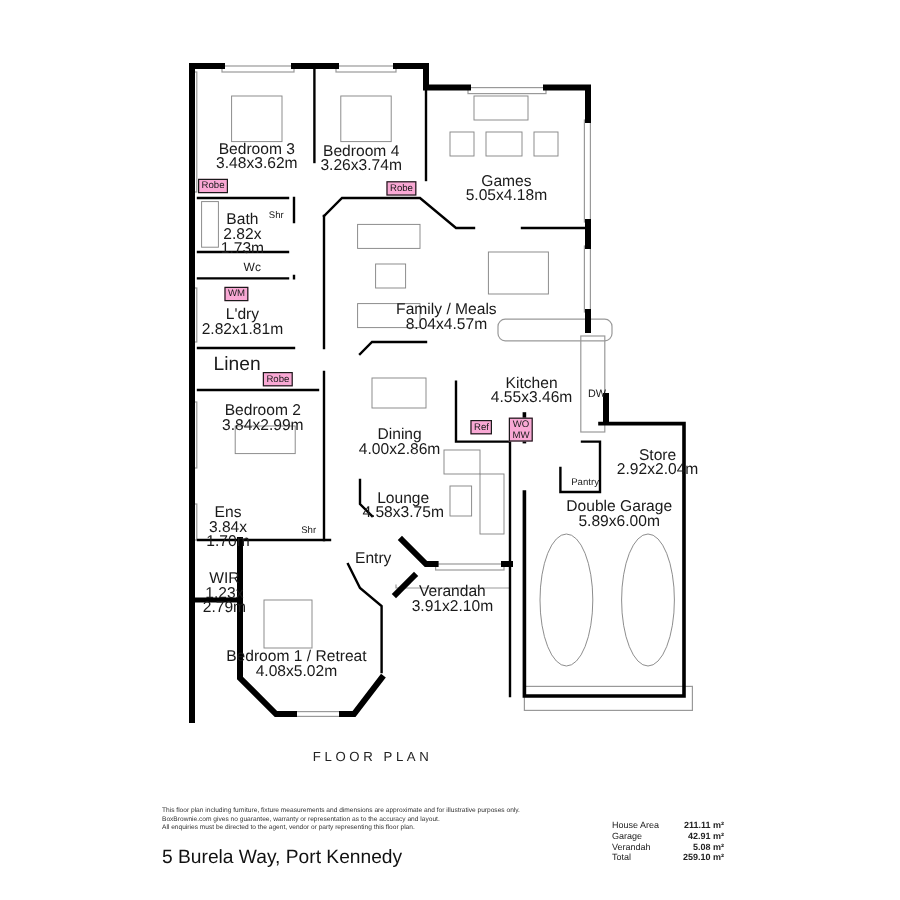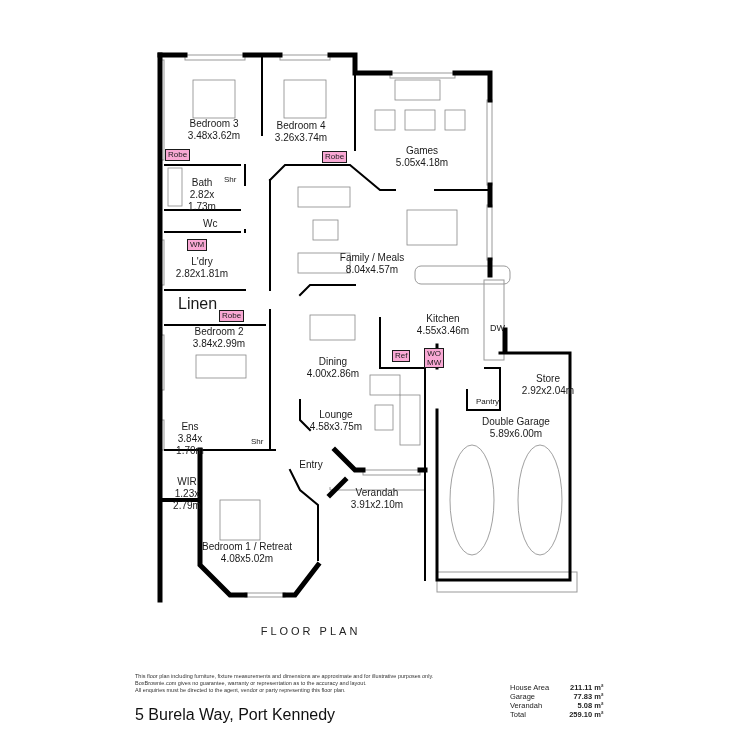--- a/index.html
+++ b/index.html
@@ -1,18 +1,18 @@
 <!DOCTYPE html>
 <html><head>
 <meta charset="utf-8">
 <style>
   html, body { margin:0; padding:0; background:#ffffff; }
   body { width:750px; height:750px; position:relative; overflow:hidden; font-family:"Liberation Sans", sans-serif; color:#1a1a1a; }
   #plan { position:absolute; left:0; top:0; }
-  .lbl { position:absolute; text-align:center; font-size:10px; line-height:12px; color:#1a1a1a; white-space:nowrap; transform:translateX(-50%); }
+  .lbl { position:absolute; text-align:center; font-size:13px; line-height:12px; color:#1a1a1a; white-space:nowrap; transform:translateX(-50%); }
   .tag { position:absolute; font-size:8px; line-height:10px; border:1px solid #1a1a1a; background:#f9a8d4; padding:0 2px; white-space:nowrap; }
   .tag.nb { border:none; background:transparent; }
   #floor-plan-title { position:absolute; left:0; width:621px; top:625px; text-align:center; font-size:11px; letter-spacing:3px; color:#222; }
   #disclaimer { position:absolute; left:135px; top:673px; font-size:5.5px; line-height:7px; color:#333; }
   #address { position:absolute; left:135px; top:706px; font-size:16px; color:#111;text-align:center; }
   #area-table { position:absolute; left:510px; top:683px; font-size:7.5px; line-height:9px; color:#222; border-collapse:collapse; }
   #area-table td { padding:0; }
   #area-table td.v { text-align:right; padding-left:20px;font-weight:bold; }
 </style>
 </head>
@@ -134,21 +134,21 @@
   <div>8.04x4.57m</div>
 </div>
 <div class="lbl" style="left:202px;top:256px;">
   <div>L'dry</div>
   <div>2.82x1.81m</div>
 </div>
 <div class="lbl" style="left:443px;top:313px;">
   <div>Kitchen</div>
   <div>4.55x3.46m</div>
 </div>
-<div class="lbl" style="left:219px;top:326px;">
+<div class="lbl" style="left:219px;top:336px;">
   <div>Bedroom 2</div>
   <div>3.84x2.99m</div>
 </div>
 <div class="lbl" style="left:333px;top:356px;">
   <div>Dining</div>
   <div>4.00x2.86m</div>
 </div>
 <div class="lbl" style="left:548px;top:373px;">
   <div>Store</div>
   <div>2.92x2.04m</div>
@@ -207,21 +207,21 @@
 </div>
 <div id="address">5 Burela Way, Port Kennedy</div>
 <table id="area-table">
   <tbody>
       <tr>
         <td>House Area</td>
         <td class="v">211.11 m²</td>
       </tr>
   <tr>
         <td>Garage</td>
-        <td class="v">77.83 m²</td>
+        <td class="v">42.91 m²</td>
       </tr>
   <tr>
         <td>Verandah</td>
         <td class="v">5.08 m²</td>
       </tr>
   <tr>
         <td>Total</td>
         <td class="v">259.10 m²</td>
       </tr>
 </tbody>

